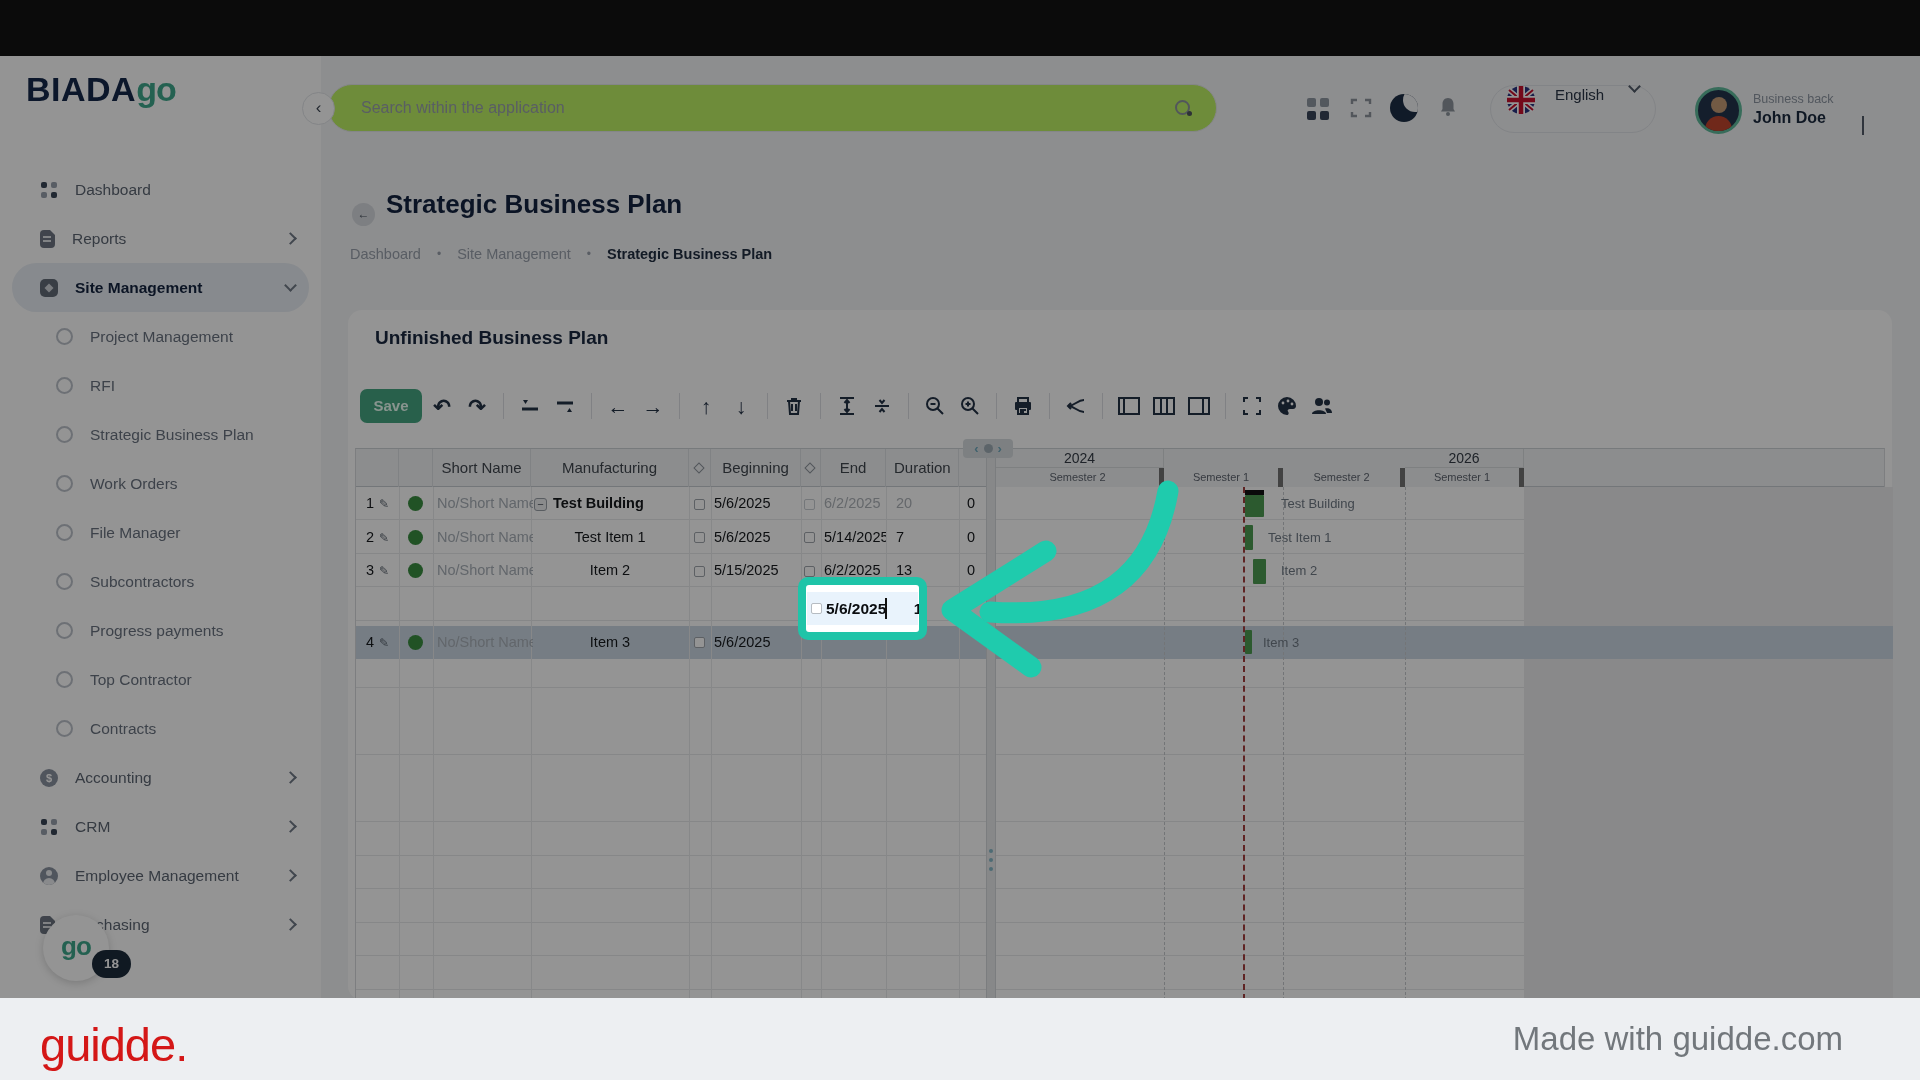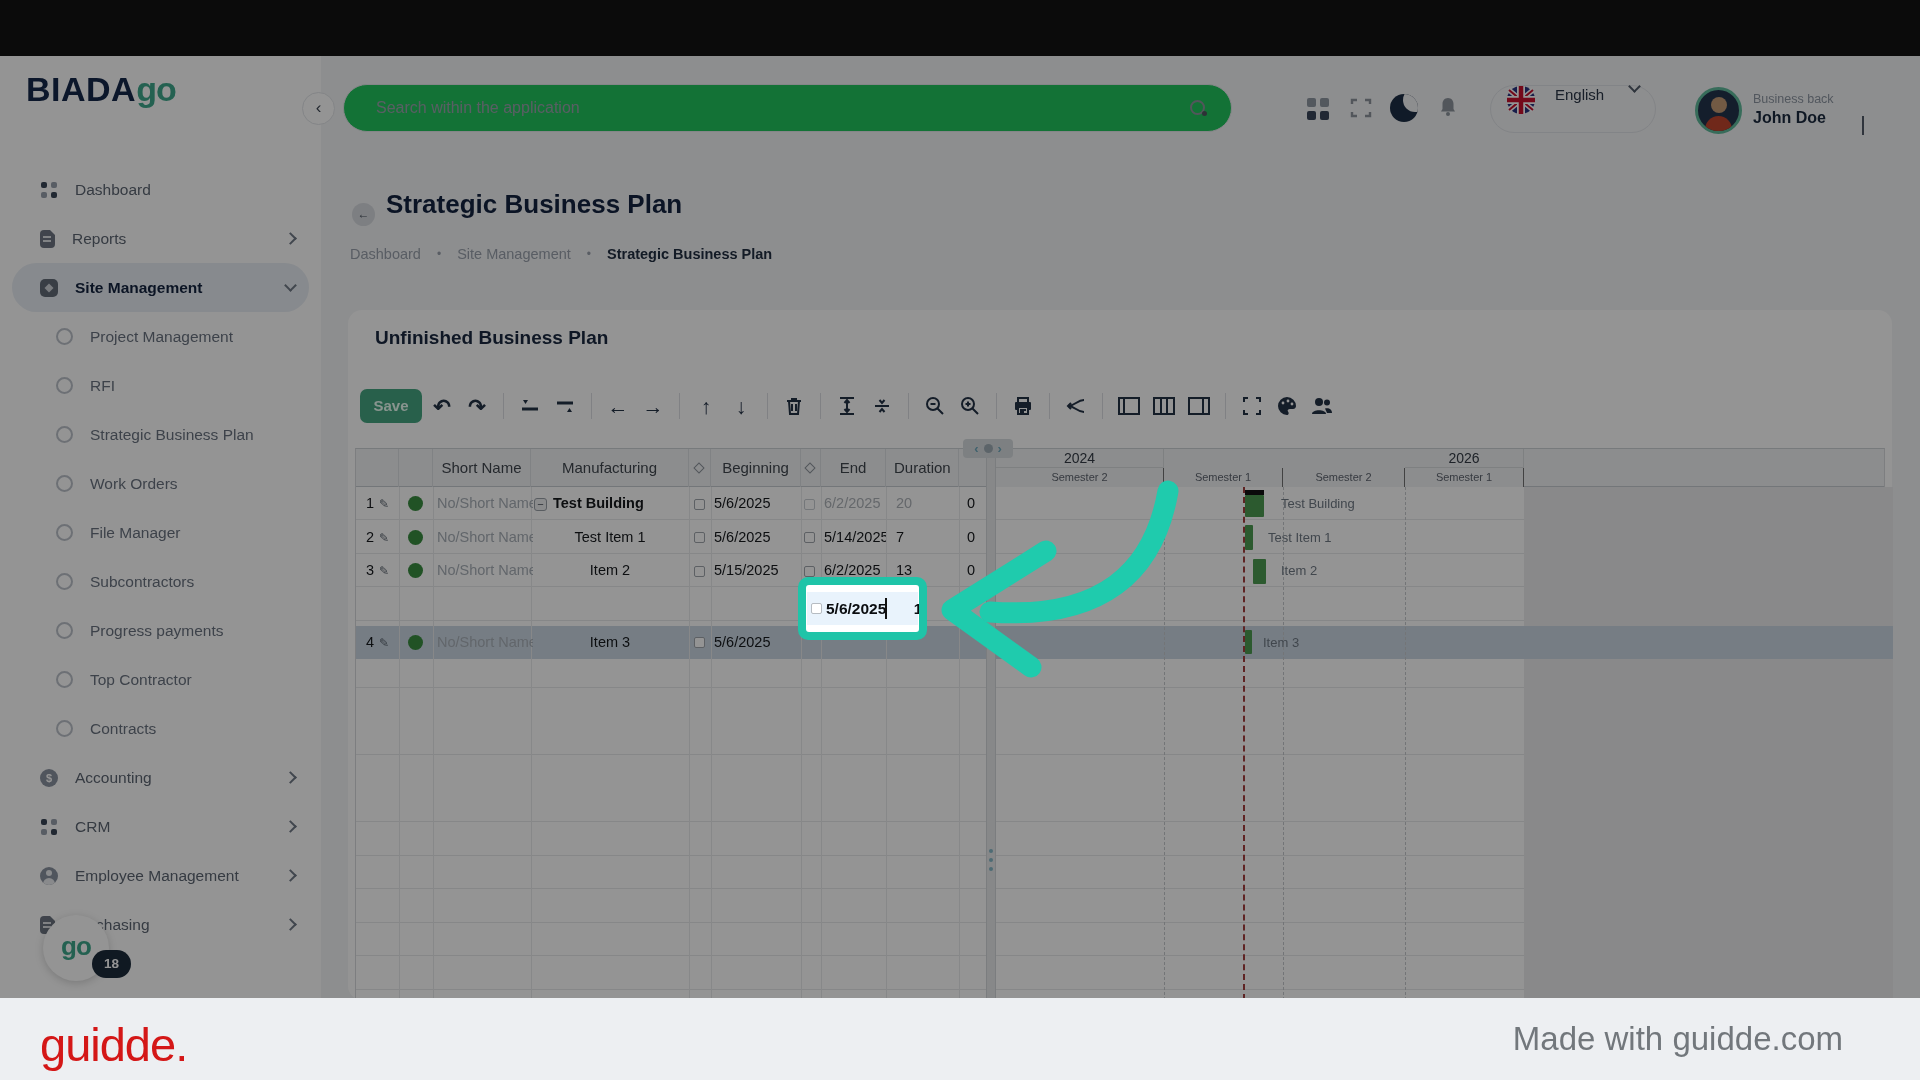--- a/index.html
+++ b/index.html
@@ -47,22 +47,22 @@
   .ic-person { background:#8b93a0; border-radius:50%; overflow:hidden; }
   .ic-person::before { content:""; position:absolute; left:6px; top:3px; width:6px; height:6px; border-radius:50%; background:#eceef1; }
   .ic-person::after { content:""; position:absolute; left:3px; top:11px; width:12px; height:8px; border-radius:6px 6px 0 0; background:#eceef1; }
   .go-badge { position:absolute; left:43px; top:859px; width:66px; height:66px; border-radius:50%; background:#fff;
       box-shadow:0 2px 8px rgba(0,0,0,.18); text-align:center; line-height:62px;
       color:#3fa88c; font-size:26px; font-weight:800; letter-spacing:-1px; }
   .count-badge { position:absolute; left:92px; top:894px; min-width:39px; height:28px; border-radius:15px;
       background:#1c2b3b; color:#fff; font-size:13.5px; font-weight:700; text-align:center; line-height:28px; }
 
   
-  .search-pill { position:absolute; left:343px; top:28px; width:889px; height:48px; border-radius:24px;
-      background:#22c55e; border:1px solid #e4e7ea; }
+  .search-pill { position:absolute; left:328px; top:28px; width:889px; height:48px; border-radius:24px;
+      background:#bef264; border:1px solid #e4e7ea; }
   .search-pill input { position:absolute; left:32px; top:0; width:780px; height:46px; border:none; outline:none;
       background:transparent; font-size:16px; color:#3c4350; font-family:"Liberation Sans",sans-serif; }
   .search-pill input::placeholder { color:#9aa2ac; }
   .mag { position:absolute; right:26px; top:15px; width:15px; height:15px; border:2.5px solid #8e959d; border-radius:50%; }
   .mag::after { content:""; position:absolute; right:-4px; bottom:-3px; width:5px; height:5px; border-radius:50%; background:#4e555d; }
   .tb-ico { position:absolute; top:40px; width:26px; height:26px; }
   .apps-ico::before { content:""; position:absolute; left:2px; top:2px; width:9px; height:9px; border-radius:2px;
       background:#8f98a3; box-shadow:13px 0 0 #8f98a3, 0 13px 0 #39465a, 13px 13px 0 #39465a; }
   .moon { position:absolute; top:38px; width:28px; height:28px; border-radius:50%; background:#1d2e45; overflow:hidden; }
   .moon::after { content:""; position:absolute; left:13px; top:-6px; width:24px; height:24px; border-radius:50%; background:#f3f4f6; }
@@ -130,21 +130,21 @@
       border-radius:4px; display:flex; align-items:center; justify-content:center; gap:5px;
       color:#6fa9bd; font-size:13px; font-weight:700; z-index:4; }
   .split-handle .knob { width:9px; height:9px; border-radius:50%; background:#9fadb6; }
   .split-dots { position:absolute; left:632.5px; top:400px; width:4px; }
   .split-dots i { display:block; width:4px; height:4px; border-radius:50%; background:#86b9c9; margin-bottom:5px; }
 
   
   .gantt-head-year { position:absolute; top:0; height:19px; line-height:19px; text-align:center; font-size:14px;
       color:#343c46; border-right:1px solid #d9dcdf; border-bottom:1px solid #d9dcdf; background:#f2f3f5; }
   .gantt-head-sem { position:absolute; top:19px; height:19px; line-height:19px; text-align:center; font-size:11px;
-      color:#5f6670; border-right:1px solid #737373; background:#f2f3f5; }
+      color:#5f6670; border-right:5px solid #737373; background:#f2f3f5; }
   .gv { position:absolute; top:0; height:513px; width:0; border-left:1px dashed #c6cacd; }
   .gv.red { border-left:2px dashed #a43f3f; }
   .gantt-after { position:absolute; left:1168px; top:0; width:369px; height:513px; background:#ececee; }
   .bar { position:absolute; background:#4d9b51; border-radius:1px; }
   .cap { position:absolute; background:#121212; }
   .glabel { position:absolute; font-size:13px; color:#707a85; line-height:33.5px; white-space:nowrap; }
 
   
   .dim { position:absolute; left:0; top:0; width:1920px; height:998px; background:rgba(0,0,0,.42); z-index:50; }
   .hl { position:absolute; left:798px; top:577px; width:129px; height:63px; background:#1fc4a8; border-radius:10px; z-index:80; }

